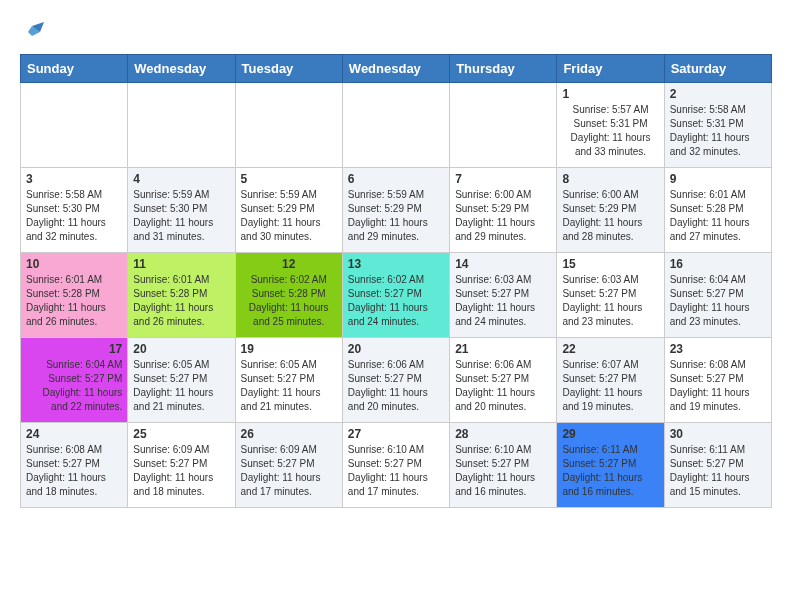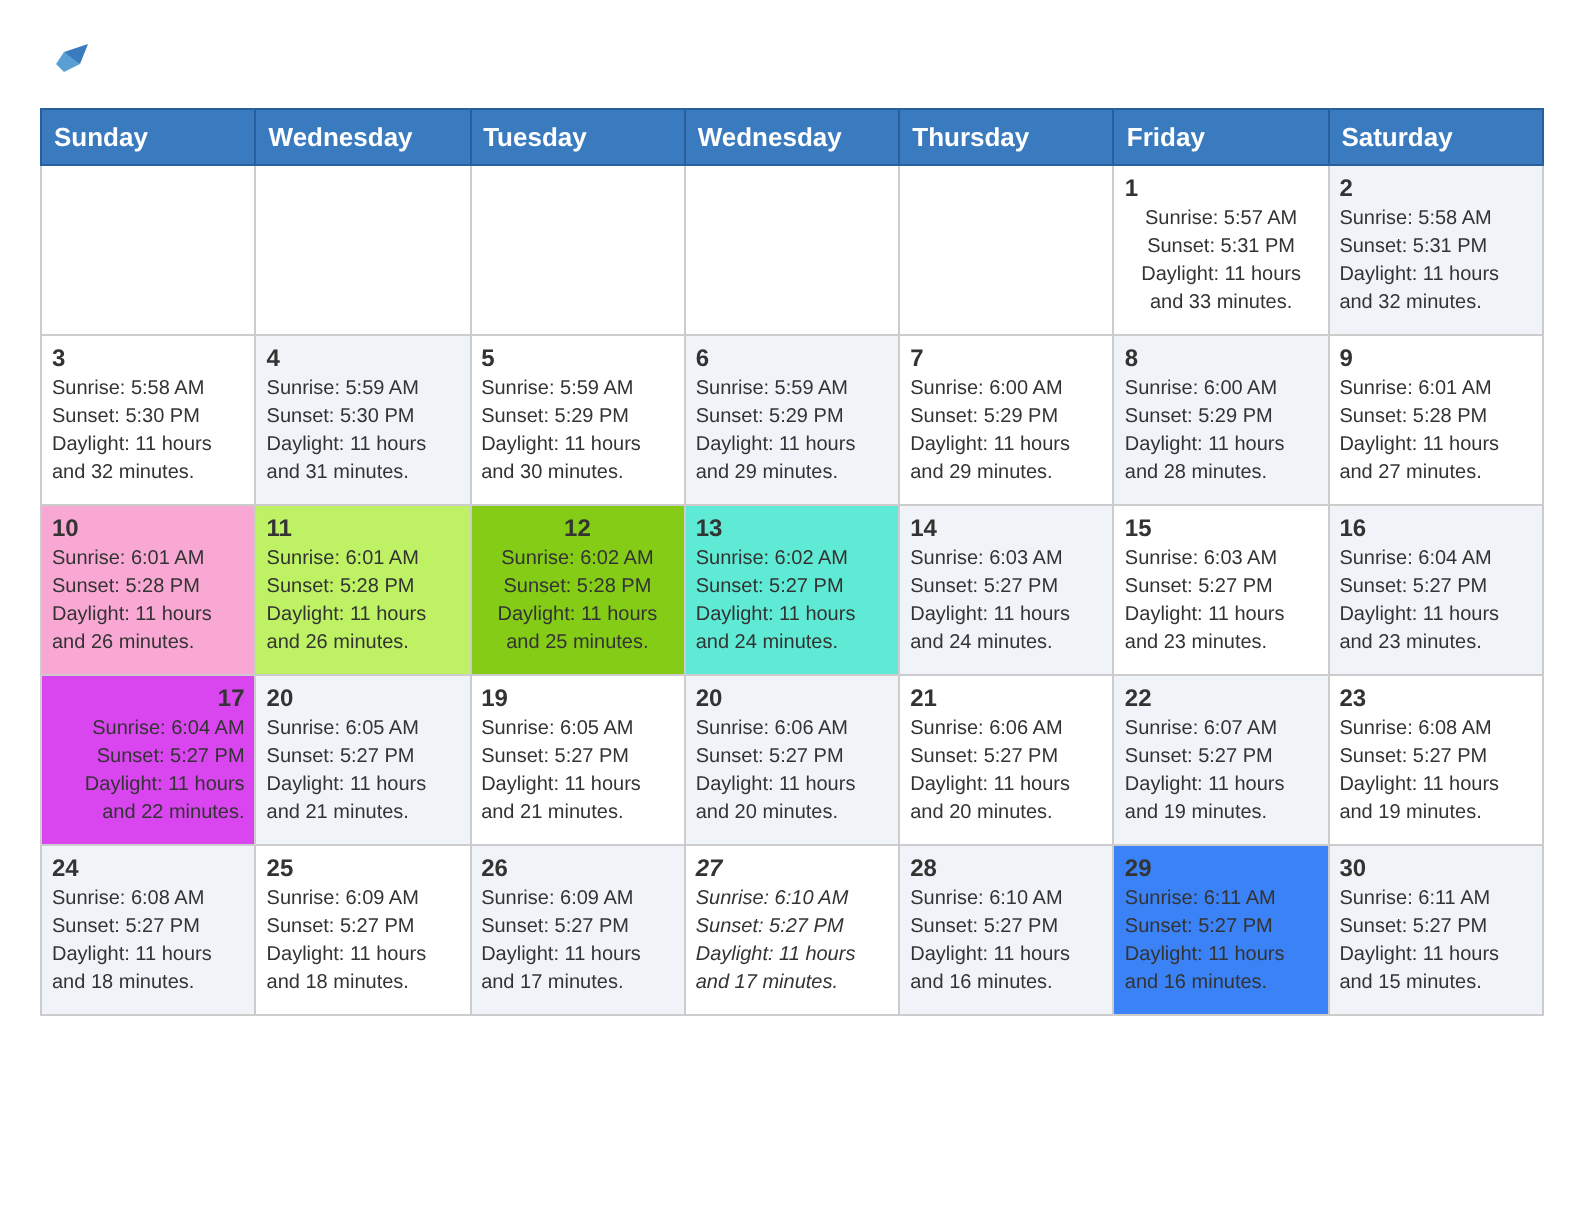--- a/index.html
+++ b/index.html
@@ -325,21 +325,21 @@
 Daylight: 11 hours
 and 18 minutes.</div>
         </td>
         <td style="background: rgb(240, 244, 249); margin-top: 41px;">
           <span class="day-num">26</span>
           <div class="day-info" style="white-space: pre-line;">Sunrise: 6:09 AM
 Sunset: 5:27 PM
 Daylight: 11 hours
 and 17 minutes.</div>
         </td>
-        <td style="background: rgb(255, 255, 255); font-style: italic;">
+        <td style="background: rgb(255, 255, 255);">
           <span class="day-num">27</span>
           <div class="day-info" style="white-space: pre-line;">Sunrise: 6:10 AM
 Sunset: 5:27 PM
 Daylight: 11 hours
 and 17 minutes.</div>
         </td>
         <td style="background: rgb(240, 244, 249);">
           <span class="day-num">28</span>
           <div class="day-info" style="white-space: pre-line;">Sunrise: 6:10 AM
 Sunset: 5:27 PM

